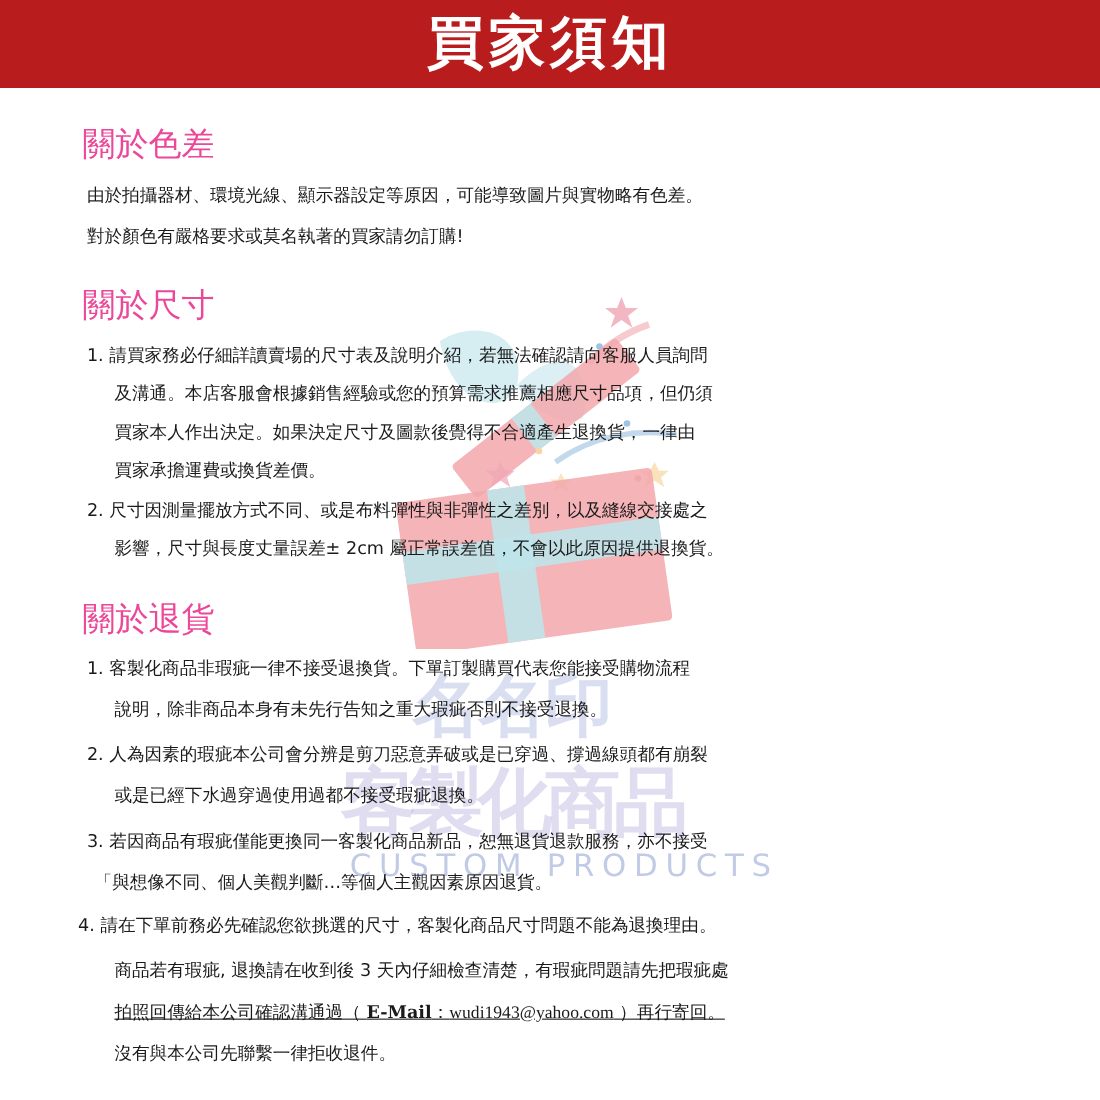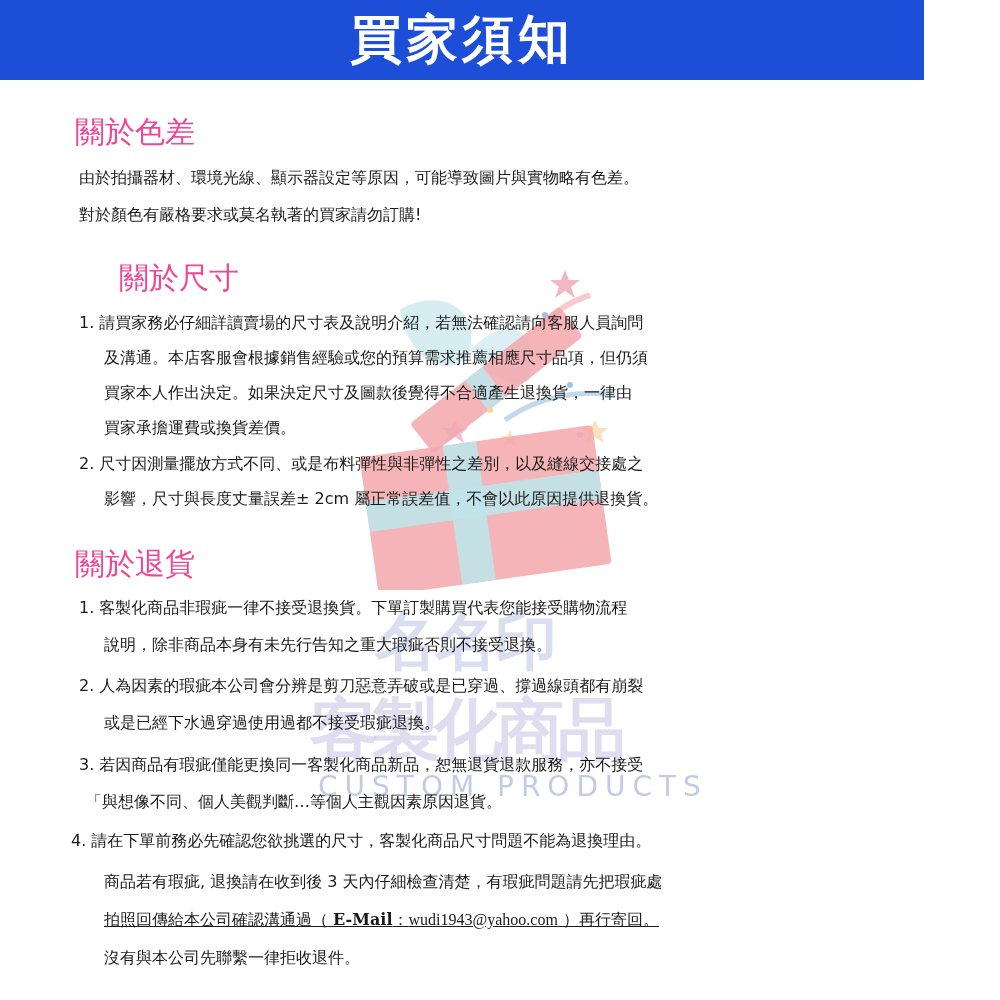--- a/index.html
+++ b/index.html
@@ -11,23 +11,23 @@
       width: 1000px;
       height: 1000px;
       position: relative;
       overflow: hidden;
       font-family: "DejaVu Sans", "Liberation Sans", sans-serif;
       color: #1a1a1a;
     }
     .banner {
       position: absolute;
       left: 0; top: 0;
-      width: 924px;
+      width: 1000px;
       height: 80px;
-      background: #1d4ed8;
+      background: #b91c1c;
       display: flex;
       align-items: center;
       justify-content: center;
     }
     .banner-title {
       color: #ffffff;
       font-size: 52px;
       font-weight: bold;
       letter-spacing: 4px;
       line-height: 1;
@@ -118,21 +118,21 @@
 </svg>
 
 <div class="wm-text" style="left:375px; top:600px; font-size:62px; color:rgba(150,160,215,0.35); letter-spacing:-2px;">名名印</div>
 <div class="wm-text" style="left:310px; top:685px; font-size:68px; color:rgba(160,150,210,0.32); letter-spacing:-6px;">客製化商品</div>
 <div class="wm-custom">CUSTOM PRODUCTS</div>
 
 <h2 class="section-heading" style="top:117px;">關於色差</h2>
 <p class="line" style="left:75px; top:166px;">由於拍攝器材、環境光線、顯示器設定等原因，可能導致圖片與實物略有色差。</p>
 <p class="line" style="left:75px; top:203px;">對於顏色有嚴格要求或莫名執著的買家請勿訂購!</p>
 
-<h2 class="section-heading" style="top:263px;margin-left:44px;">關於尺寸</h2>
+<h2 class="section-heading" style="top:263px;">關於尺寸</h2>
 <p class="line" style="left:75px; top:311px;">1. 請買家務必仔細詳讀賣場的尺寸表及說明介紹，若無法確認請向客服人員詢問</p>
 <p class="line" style="left:100px; top:346px;">及溝通。本店客服會根據銷售經驗或您的預算需求推薦相應尺寸品項，但仍須</p>
 <p class="line" style="left:100px; top:381px;">買家本人作出決定。如果決定尺寸及圖款後覺得不合適產生退換貨，一律由</p>
 <p class="line" style="left:100px; top:416px;">買家承擔運費或換貨差價。</p>
 <p class="line" style="left:75px; top:452px;">2. 尺寸因測量擺放方式不同、或是布料彈性與非彈性之差別，以及縫線交接處之</p>
 <p class="line" style="left:100px; top:487px;">影響，尺寸與長度丈量誤差± 2cm 屬正常誤差值，不會以此原因提供退換貨。</p>
 
 <h2 class="section-heading" style="top:549px;">關於退貨</h2>
 <p class="line" style="left:75px; top:596px;">1. 客製化商品非瑕疵一律不接受退換貨。下單訂製購買代表您能接受購物流程</p>
 <p class="line" style="left:100px; top:633px;">說明，除非商品本身有未先行告知之重大瑕疵否則不接受退換。</p>

